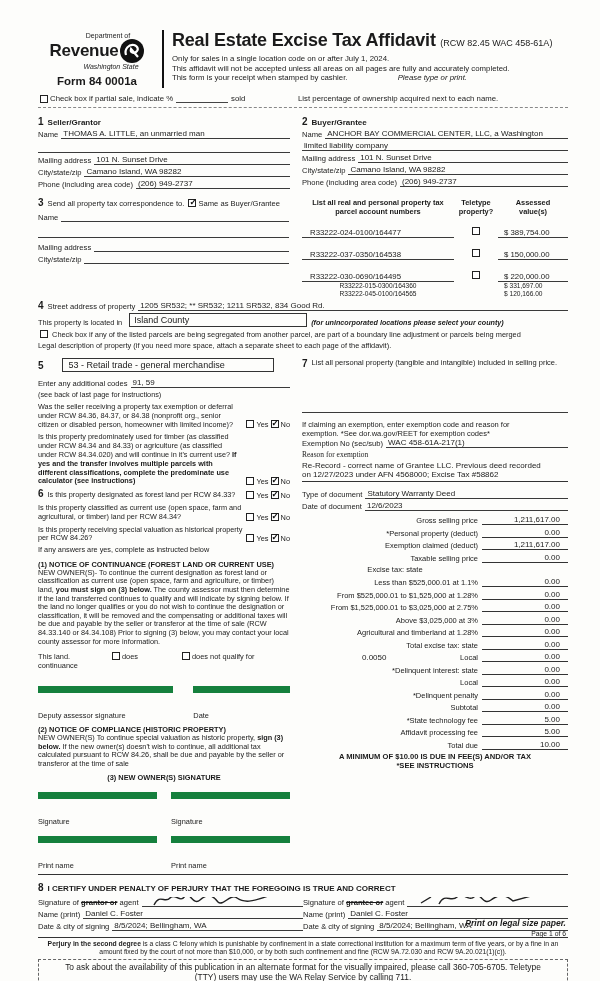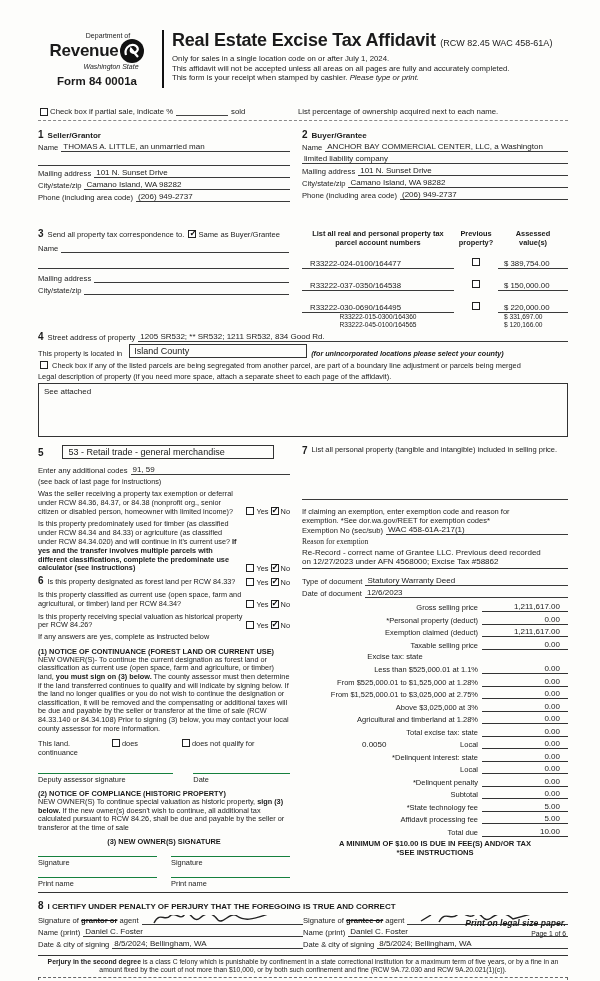--- a/index.html
+++ b/index.html
@@ -15,30 +15,30 @@
   .rev-name { font-size:17px; font-weight:bold; letter-spacing:-0.3px; }
   .logo-circle { width:24px; height:24px; border-radius:50%; background:#111; margin-left:2px; position:relative; flex:none;}
   .logo-circle svg { position:absolute; top:2px; left:2px; }
   .wa-state { font-size:7px; font-style:italic; margin-left:28px; }
   .form-num { font-size:11.5px; font-weight:bold; margin-top:5px; }
   .vdiv { width:2px; background:#111; height:58px; margin:2px 8px 0 6px; flex:none; }
   .title-block { flex:1; padding-top:2px; }
   .big-title { font-size:18px; font-weight:bold; letter-spacing:-0.2px; display:inline; }
   .title-ref { font-size:9px; display:inline; }
   .hdr-notes { font-size:7.8px; line-height:9.6px; margin-top:3px; }
-  .italic { font-style:italic; }
+  .italic { font-style:italic;margin-left:48px; }
   
   .cb { display:inline-block; width:8px; height:8px; border:1px solid #222; position:relative; vertical-align:-1px; margin:0 2px 0 2px; background:#fff; flex:none;}
   .cb.checked::after { content:"✓"; position:absolute; top:-3px; left:0; font-size:9px; font-weight:bold; color:#111; }
   .frow { display:flex; align-items:flex-end; margin-bottom:2px; }
   .lbl { white-space:nowrap; padding-right:3px; font-size:7.6px; }
   .fill { flex:1; border-bottom:1px solid #3a3a3a; min-height:10px; padding:0 2px; font-size:8px; white-space:nowrap; overflow:hidden; }
   .secnum { font-weight:bold; font-size:10px; padding-right:4px; }
   .sechead { font-weight:bold; font-size:8px; }
-  .partial-row { display:flex; margin-top:19px; font-size:7.8px; align-items:flex-end; }
+  .partial-row { display:flex; margin-top:6px; font-size:7.8px; align-items:flex-end; }
   .blank-small { display:inline-block; width:52px; border-bottom:1px solid #444; height:9px; margin:0 3px; }
   .dash-sep { border-bottom:1px dashed #888; margin:4px 0 3px 0; }
   .cols { display:flex; gap:12px; }
   .colL { flex:1; min-width:0; }
   .colR { width:266px; flex:none; min-width:0; }
   
   .ptable-head { display:flex; font-size:7.4px; font-weight:bold; text-align:center; line-height:8.6px; margin-top:2px;}
   .ph1 { width:152px; } .ph2 { width:44px; } .ph3 { flex:1; }
   .prow { display:flex; align-items:flex-end; margin-top:4px; }
   .pnum { width:152px; border-bottom:1px solid #3a3a3a; font-size:7.8px; padding:0 0 0 8px; }
@@ -53,21 +53,21 @@
   .legal-box { border:1px solid #333; height:54px; font-size:8px; padding:3px 5px; margin-top:2px; }
   
   .qrow { display:flex; align-items:flex-end; margin-top:4px; }
   .qtext { flex:1; font-size:7.3px; line-height:8.8px; }
   .qboxes { white-space:nowrap; font-size:7.4px; padding-left:2px; }
   .codebox { border:1px solid #333; padding:1px 6px; font-size:9px; flex:none; width:212px; }
   .para { font-size:7.3px; line-height:8.6px; margin-top:3px; }
   .ptitle { font-weight:bold; font-size:7.4px; margin-top:5px; }
   .center { text-align:center; }
   .sigpair { display:flex; gap:14px; margin-top:10px; }
-  .sigcol { flex:1; border-top:1px solid #15803d; font-size:7.4px; padding-top:1px; }
+  .sigcol { flex:1; border-top:7px solid #15803d; font-size:7.4px; padding-top:18px; }
   
   .mrow { display:flex; align-items:flex-end; margin-bottom:2.5px; font-size:7.5px; }
   .mlabel { flex:1; text-align:right; padding-right:4px; white-space:nowrap; }
   .mprefix { position:absolute; left:60px; font-size:8px; }
   .mval { width:86px; border-bottom:1px solid #333; text-align:right; padding-right:8px; font-size:8px; flex:none;}
   .mhead { text-align:center; font-size:7.6px; margin:2px 80px 3px 0; }
   .minnote { font-weight:bold; font-size:7.6px; text-align:center; line-height:9px; margin-top:2px;}
   
   .certify { border-top:1px solid #333; margin-top:4px; padding-top:2px; }
   .cert-cols { display:flex; margin-top:2px;}
@@ -169,21 +169,21 @@
           <span class="lbl">City/state/zip</span>
           <span class="fill">Camano Island, WA 98282</span>
         </div>
       <div class="frow">
           <span class="lbl">Phone (including area code)</span>
           <span class="fill">(206) 949-2737</span>
         </div>
     </div>
   </div>
 
-  <div class="cols" style="margin-top:24px;gap:13px;">
+  <div class="cols" style="margin-top:6px;gap:13px;">
     <div class="colL">
       <div style="font-size:7.6px;"><span class="secnum">3</span><span>Send all property tax correspondence to.</span>
         <span class="cb checked"></span><span>Same as Buyer/Grantee</span></div>
       <div class="frow" style="margin-top:4px;">
           <span class="lbl">Name</span>
           <span class="fill"></span>
         </div>
       <div class="frow" style="margin-top:6px;">
           <span class="fill"></span>
         </div>
@@ -196,21 +196,21 @@
           <span class="fill"></span>
         </div>
     </div>
     <div class="colR">
       <div class="ptable-head">
         <div class="ph1">
             <div>List all real and personal property tax</div>
             <div>parcel account numbers</div>
           </div>
         <div class="ph2">
-            <div>Previous</div>
+            <div>Teletype</div>
             <div>property?</div>
           </div>
         <div class="ph3">
             <div>Assessed</div>
             <div>value(s)</div>
           </div>
       </div>
       <div class="prow">
         <span class="pnum">R33222-024-0100/164477</span>
         <span class="pcb"><span class="cb"></span></span>
@@ -248,21 +248,20 @@
     <div class="s4row" style="margin-top:2px;">
       <span class="lbl" style="font-size:7.4px;">This property is located in</span>
       <span class="county-box">Island County</span>
       <span class="note-it">(for unincorporated locations please select your county)</span>
     </div>
     <div style="font-size:7.4px; margin-top:3px;">
       <span class="cb"></span>
       <span>Check box if any of the listed parcels are being segregated from another parcel, are part of a boundary line adjustment or parcels being merged</span>
     </div>
     <div style="font-size:7.4px; margin-top:2px;">Legal description of property (if you need more space, attach a separate sheet to each page of the affidavit).</div>
-    <div class="legal-box">See attached</div>
   </div>
 
   <div class="cols" style="margin-top:8px;">
     <div class="colL">
       <div style="display:flex; align-items:center;">
         <span class="secnum" style="margin-right:14px;">5</span>
         <span class="codebox">53 - Retail trade - general merchandise</span>
       </div>
       <div class="frow" style="margin-top:6px;">
           <span class="lbl">Enter any additional codes</span>

